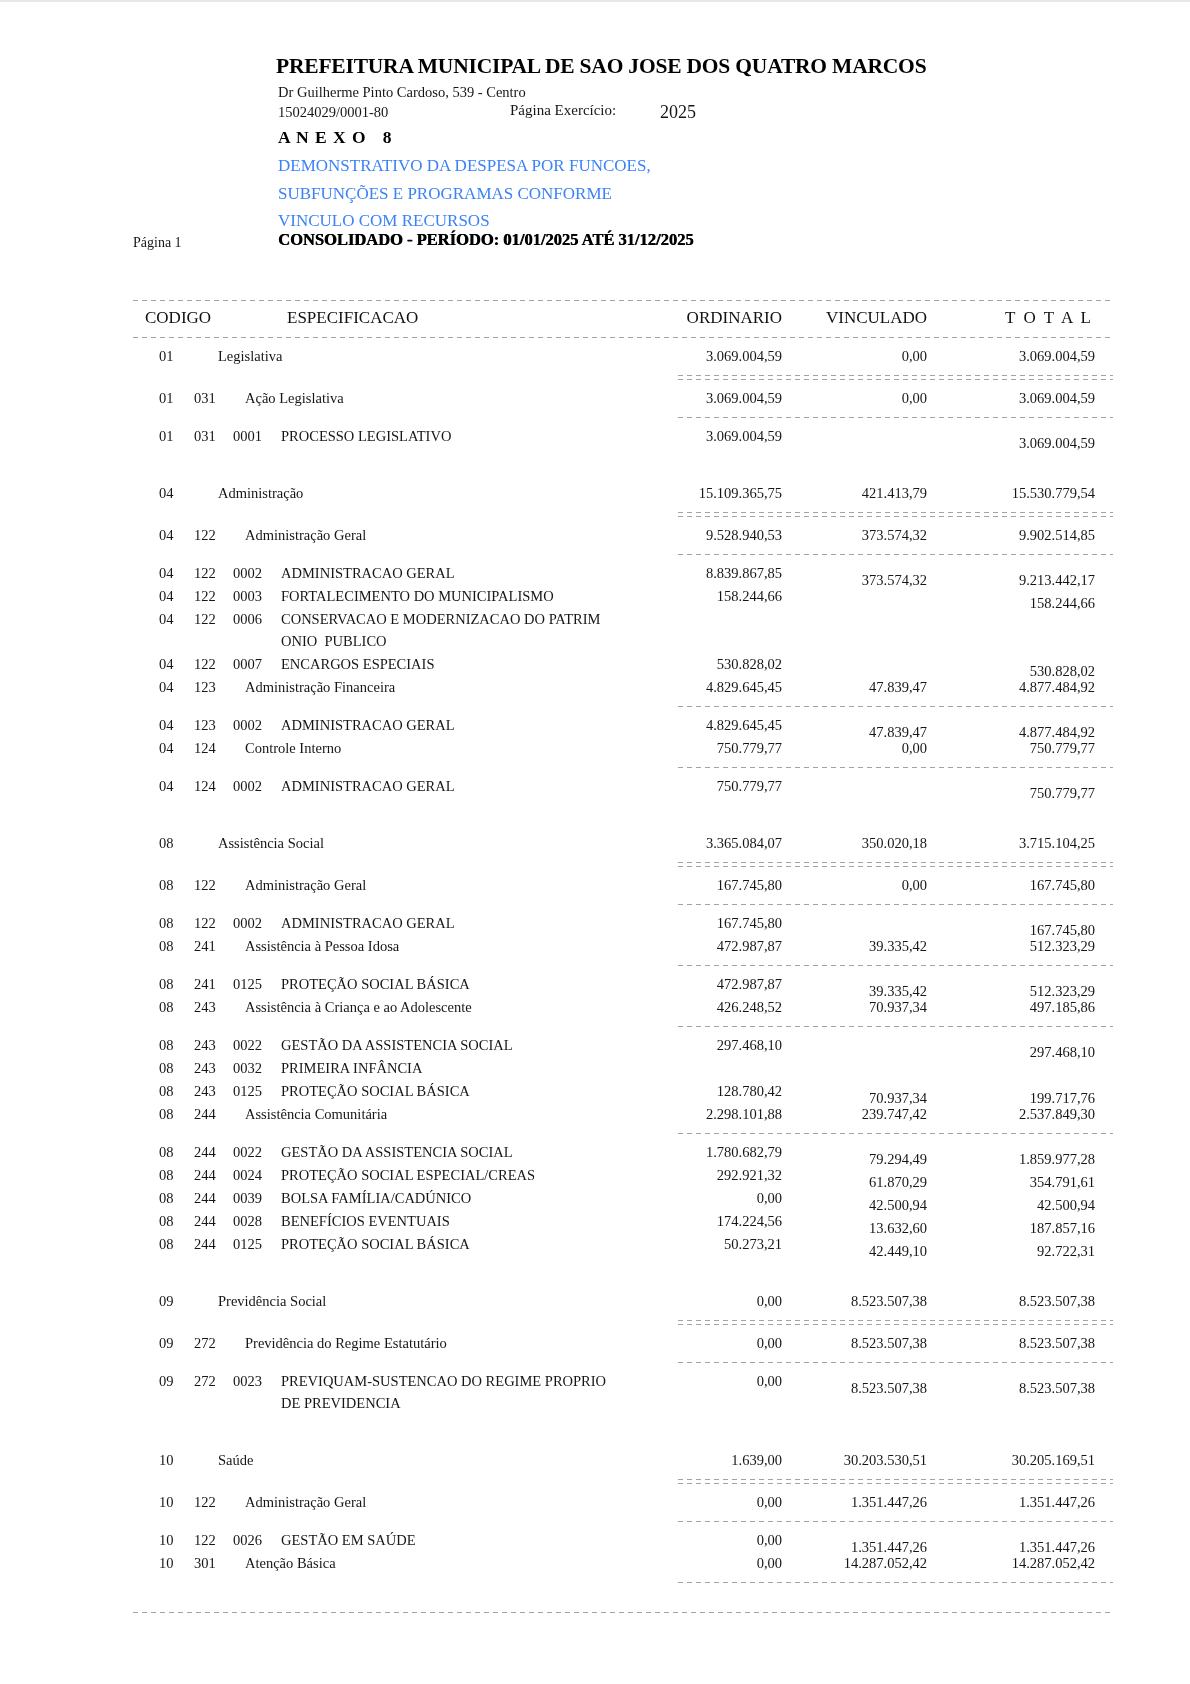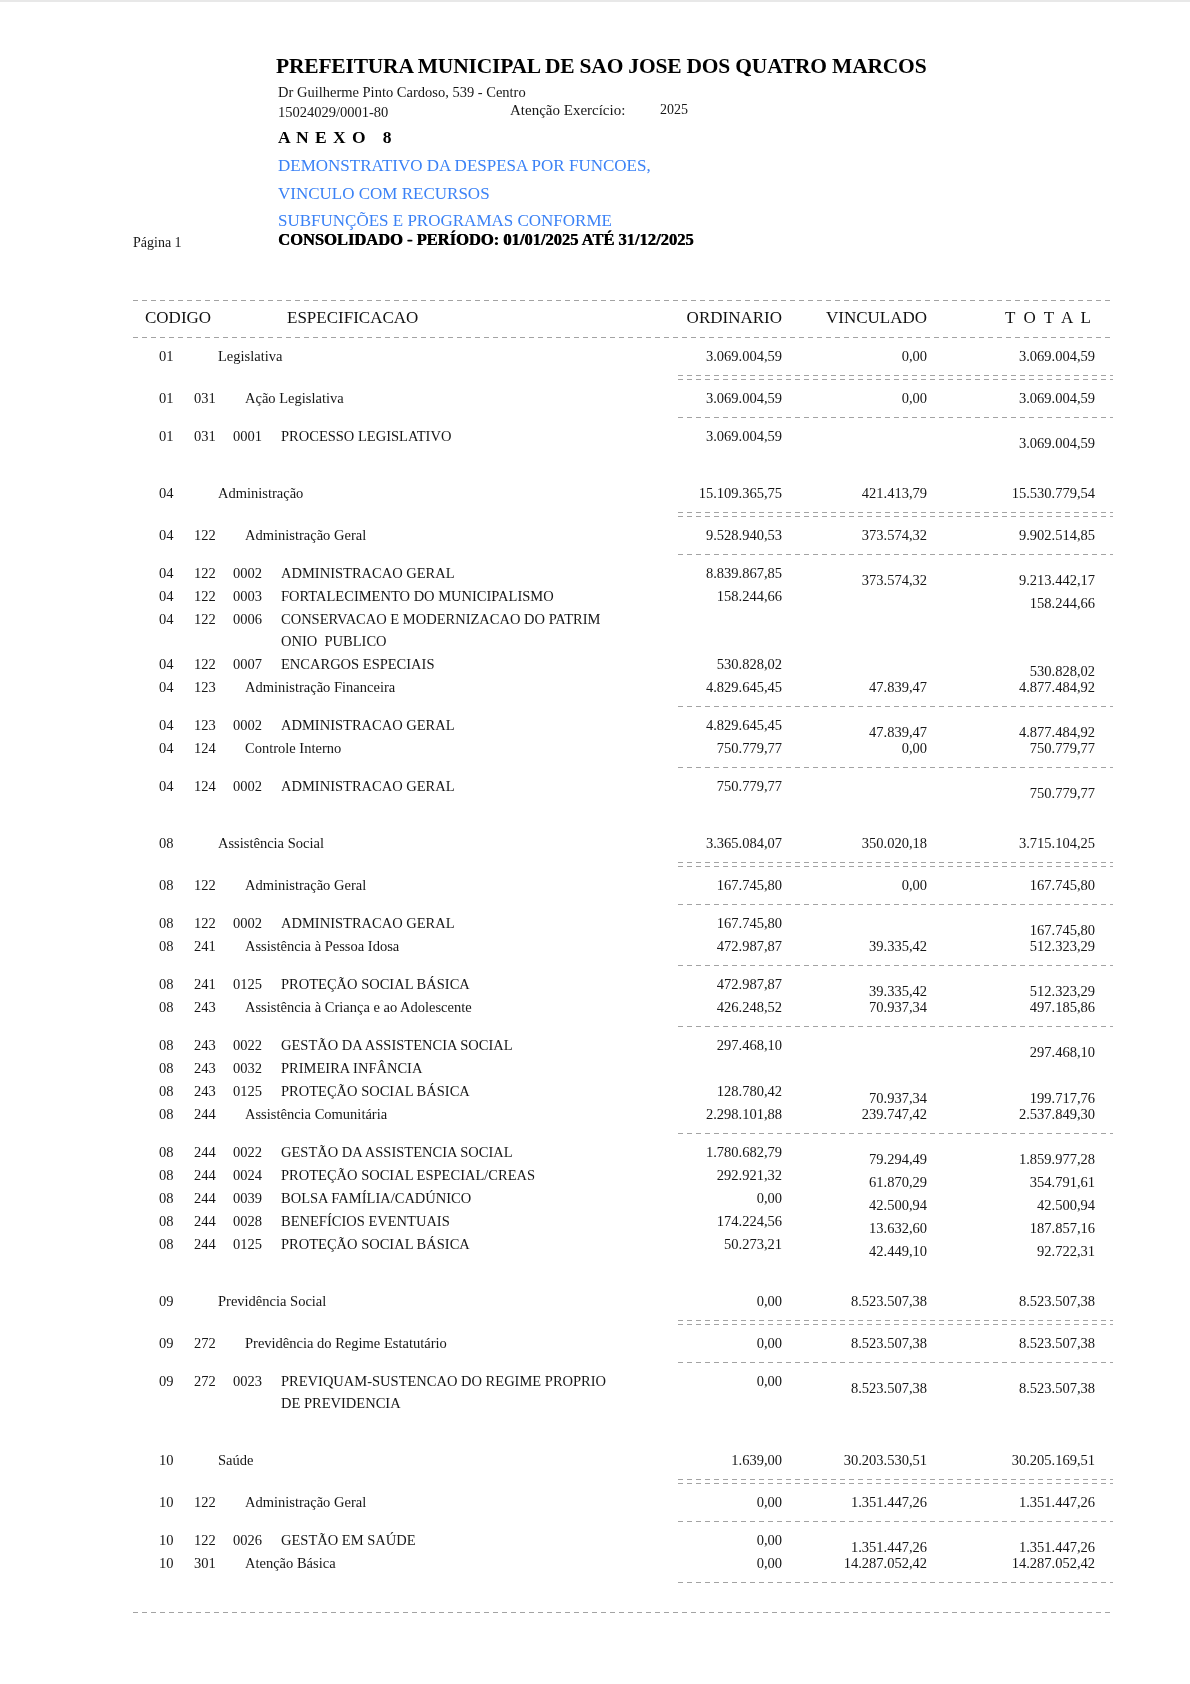--- a/index.html
+++ b/index.html
@@ -6,21 +6,21 @@
   #page{
     position:relative;width:1190px;height:1684px;margin:2px auto;
     background:#ffffff;overflow:hidden;
     font-family:Liberation Serif, serif;color:#161616;
   }
   
   .doc-title{position:absolute;left:276px;top:52px;font-size:21.5px;font-weight:bold;color:#000;letter-spacing:-0.2px;white-space:nowrap;}
   .doc-address{position:absolute;left:278px;top:82px;font-size:14.5px;}
   .doc-cnpj{position:absolute;left:278px;top:102px;font-size:14.5px;}
   .doc-balance-label{position:absolute;left:510px;top:100px;font-size:15px;}
-  .doc-balance-year{position:absolute;left:660px;top:100px;font-size:14px;}
+  .doc-balance-year{position:absolute;left:660px;top:100px;font-size:18px;}
   .doc-annex{position:absolute;left:278px;top:125px;font-size:17.5px;font-weight:bold;color:#000;white-space:pre;letter-spacing:1px;}
   .doc-sub{position:absolute;left:278px;top:150px;font-size:17px;line-height:27.5px;color:#3b82f6;}
   .doc-period{position:absolute;left:278px;top:228px;font-size:16.5px;font-weight:bold;color:#000;text-shadow:0.6px 0 0 currentColor;white-space:nowrap;}
   .doc-page{position:absolute;left:133px;top:233px;width:980px;text-align:left;font-size:14px;}
   
   .dash{height:1px;background:repeating-linear-gradient(90deg,#a3a3a3 0 5px,transparent 5px 9px);}
   .fullline{position:absolute;left:133px;width:980px;}
   .line-top{top:298px;}
   .line-mid{top:335px;}
   .line-bottom{top:1610px;}
@@ -53,27 +53,27 @@
   .sep .dash + .dash{margin-top:3px;}
 </style>
 </head>
 <body>
 
 <div id="page">
 
   <div class="doc-title">PREFEITURA MUNICIPAL DE SAO JOSE DOS QUATRO MARCOS</div>
   <div class="doc-address">Dr Guilherme Pinto Cardoso, 539 - Centro</div>
   <div class="doc-cnpj">15024029/0001-80</div>
-  <div class="doc-balance-label">Atenção Exercício:</div>
+  <div class="doc-balance-label">Página Exercício:</div>
   <div class="doc-balance-year">2025</div>
   <div class="doc-annex">A N E X O   8</div>
   <div class="doc-sub">
     <div>DEMONSTRATIVO DA DESPESA POR FUNCOES,</div>
+    <div>SUBFUNÇÕES E PROGRAMAS CONFORME</div>
     <div>VINCULO COM RECURSOS</div>
-    <div>SUBFUNÇÕES E PROGRAMAS CONFORME</div>
   </div>
   <div class="doc-period">CONSOLIDADO - PERÍODO: 01/01/2025 ATÉ 31/12/2025</div>
   <div class="doc-page">Página 1</div>
 
   <div class="fullline line-top dash"></div>
   <div class="fullline line-mid dash"></div>
   <div class="fullline line-bottom dash"></div>
 
   <div class="thead">
     <span class="h-cod">CODIGO</span>

